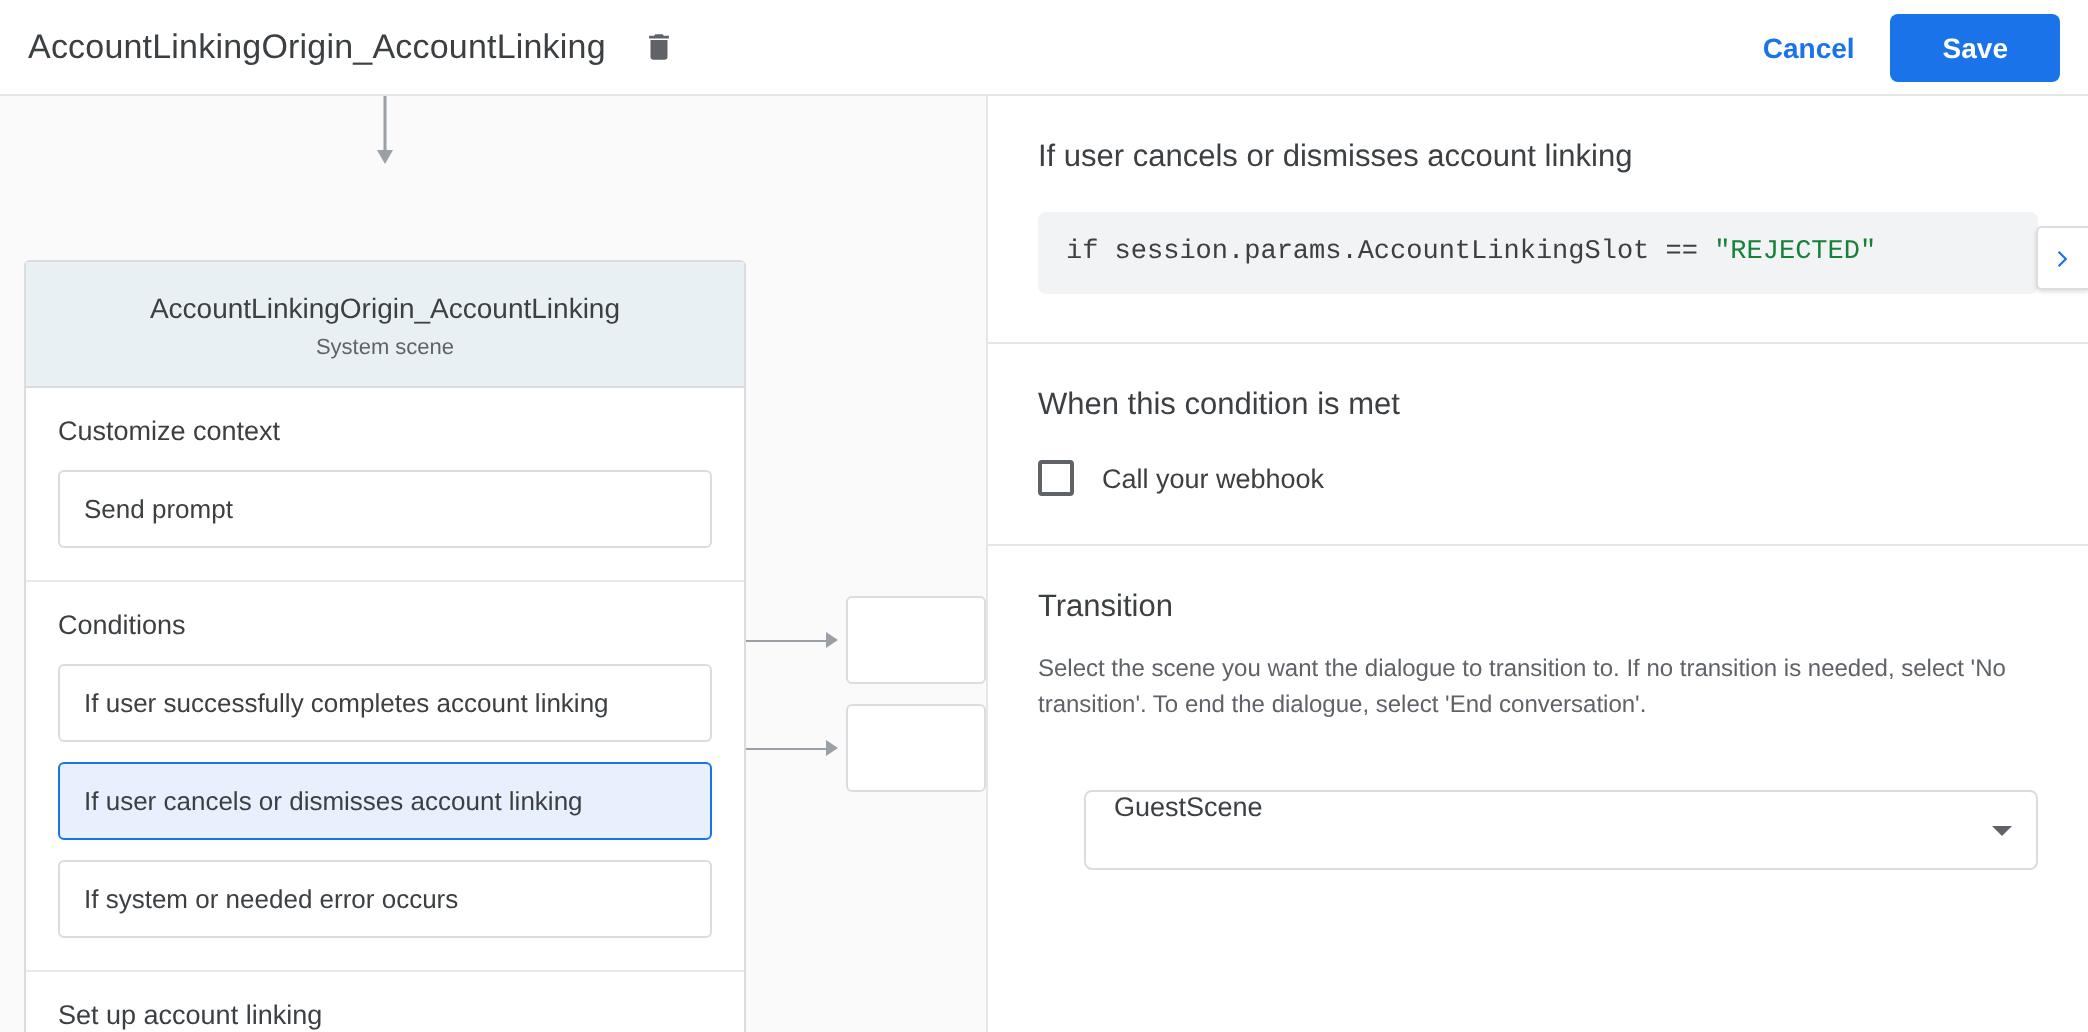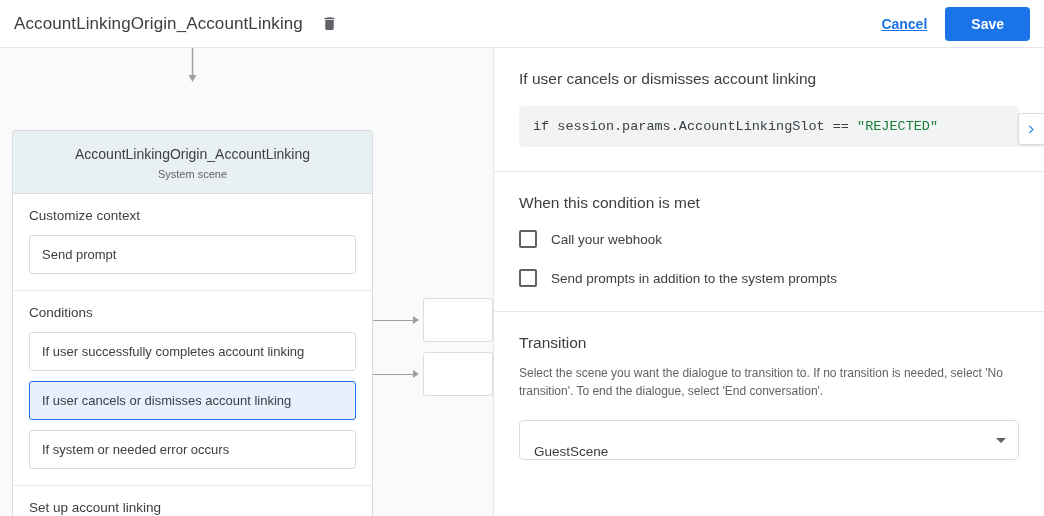--- a/index.html
+++ b/index.html
@@ -38,21 +38,20 @@
     cursor: pointer;
   }
   .topbar-spacer { flex: 1 1 auto; }
   .cancel-btn {
     color: #1a73e8;
     font-size: 14px;
     font-weight: bold;
     padding: 8px 12px;
     cursor: pointer;
     white-space: nowrap;
-    text-decoration: underline;
   }
   .save-btn {
     background: #1a73e8;
     color: #ffffff;
     font-size: 14px;
     font-weight: bold;
     border: none;
     border-radius: 4px;
     height: 34px;
     padding: 0 26px;
@@ -209,34 +208,35 @@
   .check-label {
     font-size: 13.5px;
     color: #3c4043;
     font-weight: normal;
   }
 
   .panel-desc {
     font-size: 12px;
     color: #5f6368;
     line-height: 1.5;
-    margin-bottom: 20px;
+    margin-bottom: 34px;
     max-width: 500px;
   }
   .select {
     position: relative;
     border: 1px solid #dadce0;
     border-radius: 4px;
     height: 40px;
-    display: flex; align-items: flex-end;
+    display: flex; align-items: flex-start;
     padding: 0 14px;
     font-size: 13.5px;
     color: #3c4043;
     cursor: pointer;
     background: #ffffff;
+    margin-left: 23px;
   }
   .select-caret {
     position: absolute; right: 12px; top: 50%;
     margin-top: -2px;
     width: 0; height: 0;
     border-left: 5px solid transparent;
     border-right: 5px solid transparent;
     border-top: 5px solid #5f6368;
   }
 
@@ -328,24 +328,20 @@
         <span class="code-kw">if</span><span> session.params.AccountLinkingSlot == </span><span class="code-str">"REJECTED"</span>
       </div>
     </div>
 
     <div class="panel-block">
       <div class="panel-heading">When this condition is met</div>
       <div class="checkrow">
         <div class="checkbox"></div>
         <div class="check-label">Call your webhook</div>
       </div>
-      <div class="checkrow">
-        <div class="checkbox"></div>
-        <div class="check-label">Send prompts in addition to the system prompts</div>
-      </div>
     </div>
 
     <div class="panel-block" style="border-bottom:none;">
       <div class="panel-heading" style="margin-bottom:12px;">Transition</div>
       <div class="panel-desc">Select the scene you want the dialogue to transition to. If no transition is needed, select 'No transition'. To end the dialogue, select 'End conversation'.</div>
       <div class="select">
         <span>GuestScene</span>
         <span class="select-caret"></span>
       </div>
     </div>

